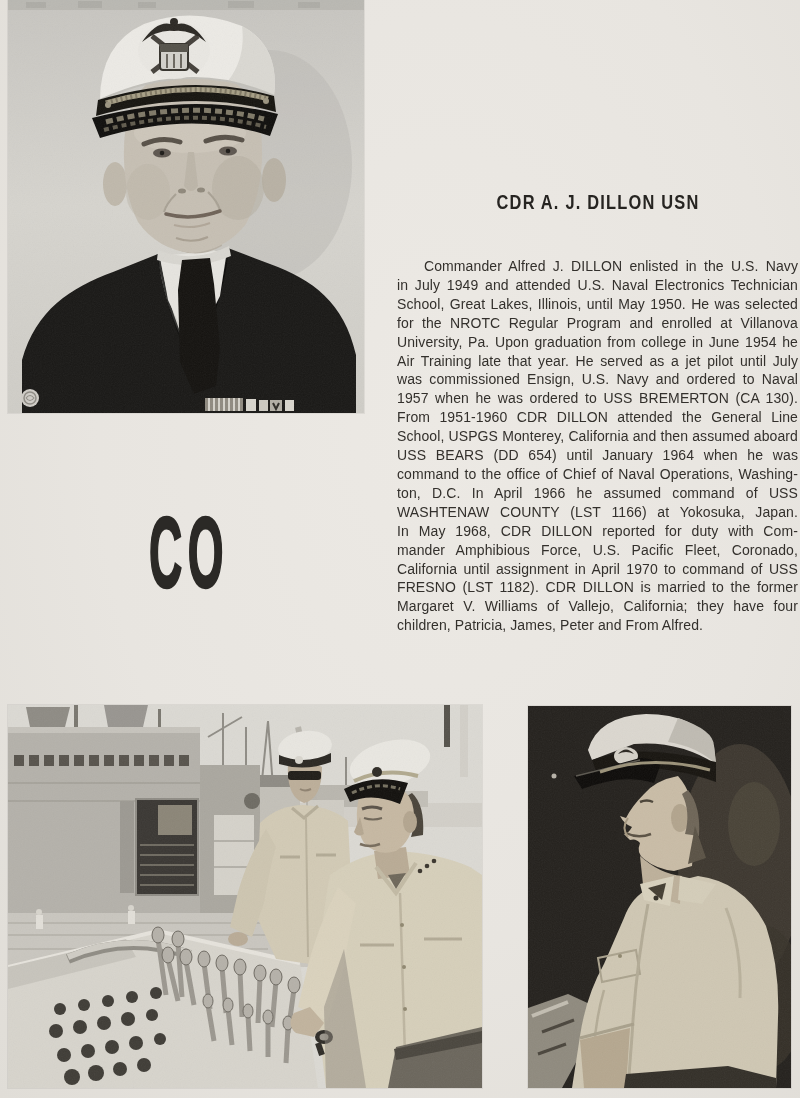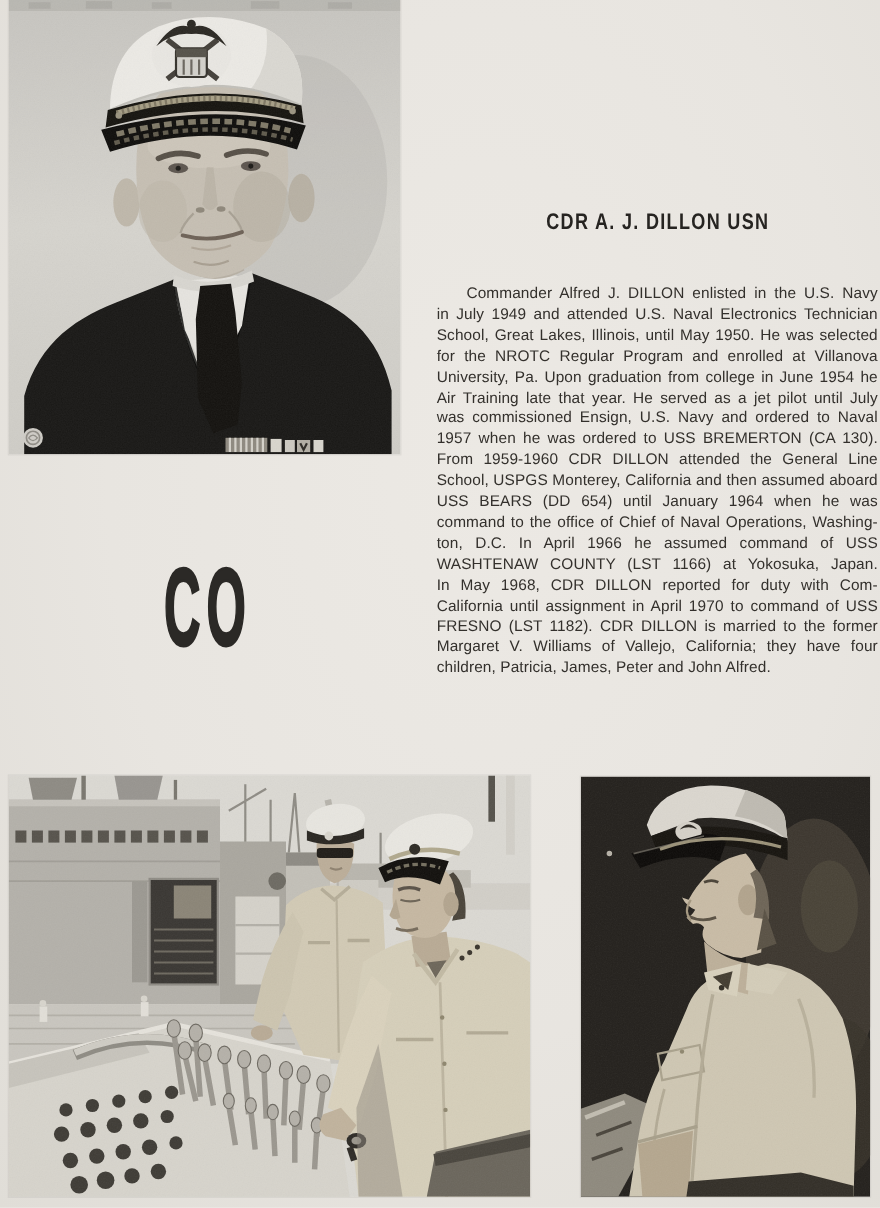--- a/index.html
+++ b/index.html
@@ -147,31 +147,32 @@
 
 <div id="bio">
     <div class="bio-line first">Commander Alfred J. DILLON enlisted in the U.S. Navy</div>
     <div class="bio-line">in July 1949 and attended U.S. Naval Electronics Technician</div>
     <div class="bio-line">School, Great Lakes, Illinois, until May 1950. He was selected</div>
     <div class="bio-line">for the NROTC Regular Program and enrolled at Villanova</div>
     <div class="bio-line">University, Pa. Upon graduation from college in June 1954 he</div>
     <div class="bio-line">Air Training late that year. He served as a jet pilot until July</div>
     <div class="bio-line">was commissioned Ensign, U.S. Navy and ordered to Naval</div>
     <div class="bio-line">1957 when he was ordered to USS BREMERTON (CA 130).</div>
-    <div class="bio-line">From 1959-1960 CDR DILLON attended the General Line</div>
+    <div class="bio-line">From 1951-1960 CDR DILLON attended the General Line</div>
     <div class="bio-line">School, USPGS Monterey, California and then assumed aboard</div>
     <div class="bio-line">USS BEARS (DD 654) until January 1964 when he was</div>
     <div class="bio-line">command to the office of Chief of Naval Operations, Washing-</div>
     <div class="bio-line">ton, D.C. In April 1966 he assumed command of USS</div>
     <div class="bio-line">WASHTENAW COUNTY (LST 1166) at Yokosuka, Japan.</div>
     <div class="bio-line">In May 1968, CDR DILLON reported for duty with Com-</div>
+    <div class="bio-line">mander Amphibious Force, U.S. Pacific Fleet, Coronado,</div>
     <div class="bio-line">California until assignment in April 1970 to command of USS</div>
     <div class="bio-line">FRESNO (LST 1182). CDR DILLON is married to the former</div>
     <div class="bio-line">Margaret V. Williams of Vallejo, California; they have four</div>
-    <div class="bio-line last">children, Patricia,  James, Peter and John Alfred.</div>
+    <div class="bio-line last">children, Patricia,  James, Peter and From Alfred.</div>
   </div>
 
 <div id="co-label">CO</div>
 
 <figure class="photo" id="console-photo" style="margin:0" aria-label="two officers in khaki at ship control console overlooking well deck">
 <svg width="474" height="383" viewBox="0 0 474 383">
   <defs>
         <filter id="grain2">
           <feTurbulence type="fractalNoise" baseFrequency="0.9" numOctaves="2"></feTurbulence>
           <feColorMatrix type="saturate" values="0"></feColorMatrix>

